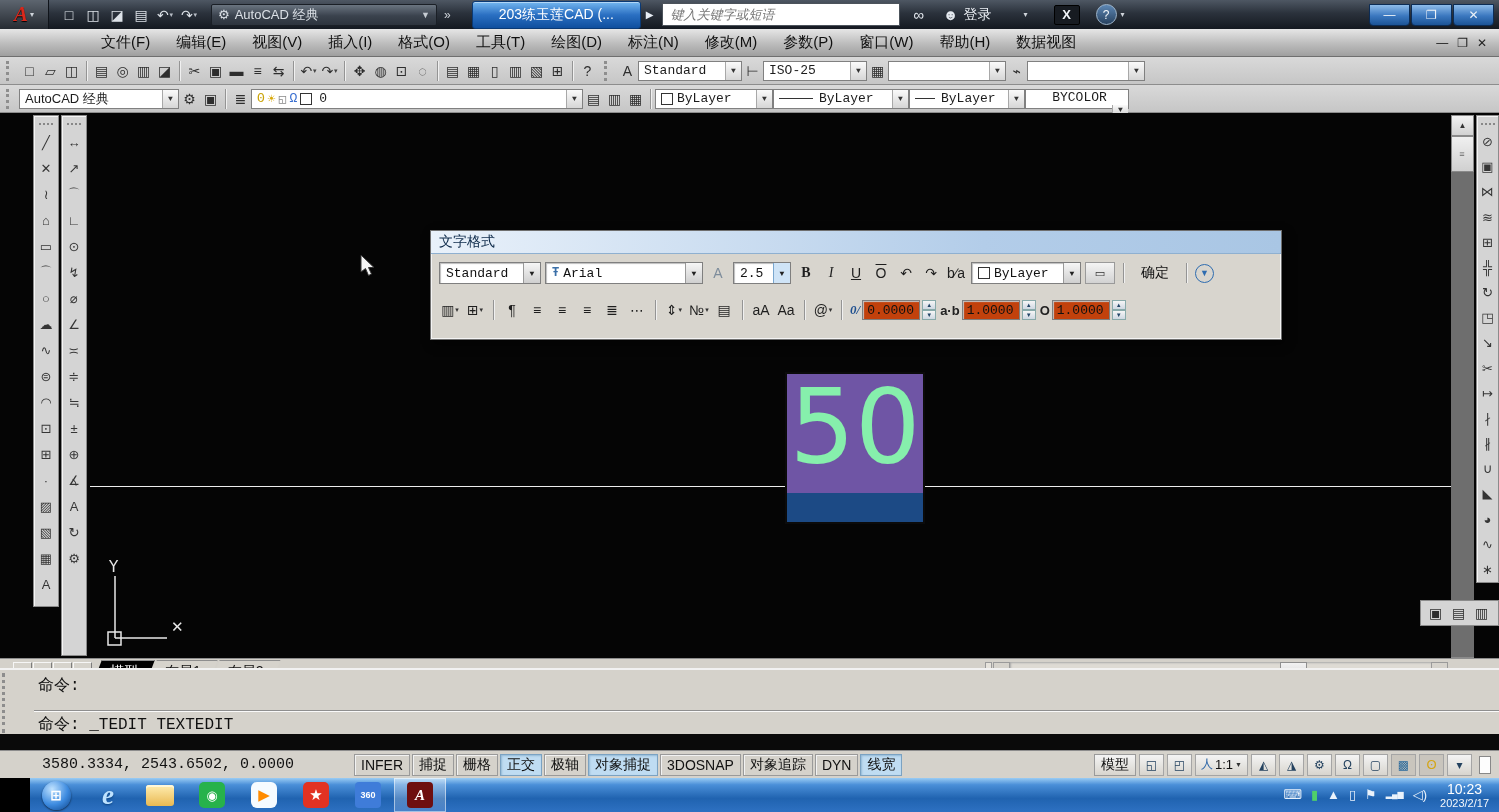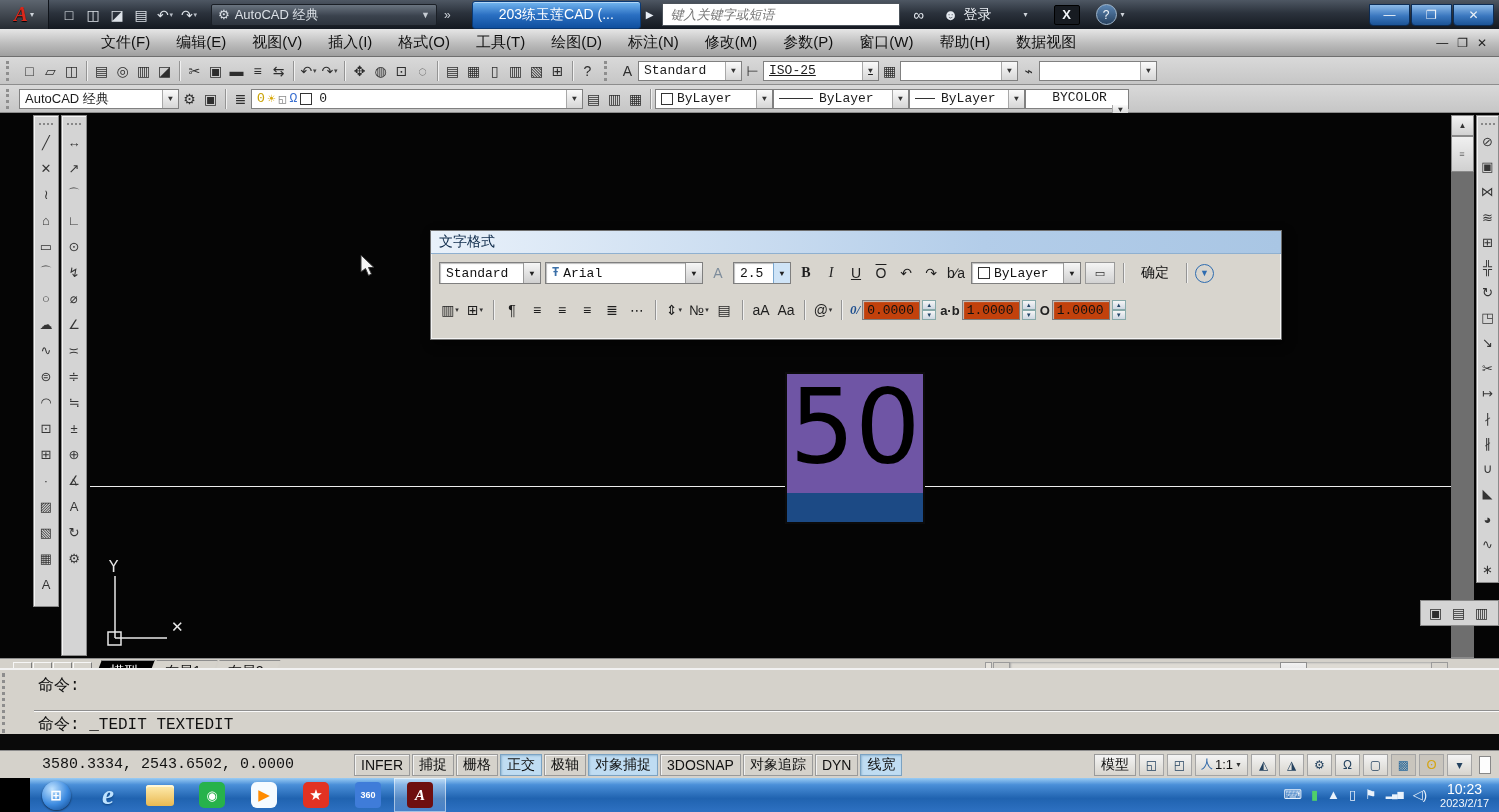--- a/index.html
+++ b/index.html
@@ -58,21 +58,21 @@
   .bulb{color:#caa40a;} .sun{color:#d8a90b;} .vpfrz{color:#8a8a8a;} .lockg{color:#3a6fd0;}
   
   .main{position:absolute;left:0;top:113px;width:100%;height:545px;background:#050505;overflow:hidden;}
   .vtb{position:absolute;background:#d4d4d4;border:1px solid #8b8b8b;box-shadow:inset 1px 1px 0 #f5f5f5;
        display:flex;flex-direction:column;align-items:center;padding-top:7px;box-sizing:border-box;}
   .vtb::before{content:"";width:14px;border-top:2px dotted #878787;margin-bottom:4px;}
   .vicon{width:20px;height:26px;display:flex;align-items:center;justify-content:center;font-size:13px;color:#353535;}
   .hline{position:absolute;left:90px;top:373px;width:1361px;height:1px;background:#ececec;}
   .textbox{position:absolute;left:785px;top:259px;width:136px;height:148px;background:#6f55a5;border:2px solid #0b0b0b;}
   .textbox .val{position:absolute;left:0;right:0;top:-8px;height:122px;display:flex;align-items:center;justify-content:center;
-                font:103px "DejaVu Sans",sans-serif;color:#000000;}
+                font:103px "DejaVu Sans",sans-serif;color:#86efac;}
   .textbox .ruler{position:absolute;left:0;right:0;bottom:0;height:29px;background:#1c4a85;}
   
   .vscroll{position:absolute;left:1451px;top:2px;width:23px;height:563px;background:#6e6e6e;}
   .sbtn{position:absolute;left:0;width:21px;height:19px;background:linear-gradient(#f2f2f2,#d2d2d2);
         border:1px solid #8a8a8a;display:flex;align-items:center;justify-content:center;font-size:8px;color:#333;}
   .vthumb{position:absolute;left:0;top:21px;width:21px;height:34px;background:linear-gradient(#f0f0f0,#d0d0d0);
           border:1px solid #8a8a8a;display:flex;align-items:center;justify-content:center;font-size:9px;color:#666;letter-spacing:1px;}
   .mini-tb{position:absolute;left:1420px;top:487px;width:79px;height:26px;background:#d4d4d4;border:1px solid #8b8b8b;
            display:flex;align-items:center;padding-left:4px;gap:2px;box-sizing:border-box;}
   
@@ -278,21 +278,21 @@
         <span class="tsep" data-name="separator"></span>
         <span class="ticon" data-name="help-icon">?</span>
       </div>
     <span class="tgrip" data-name="toolbar-grip"></span>
     <span class="ticon" data-name="text-style-icon">A</span>
     <div class="combo" style="width:104px;" data-name="text-style-dropdown">
       <span>Standard</span>
         <span class="ca" data-name="chevron-down-icon">▼</span>
     </div>
     <span class="ticon" data-name="dim-style-icon">⊢</span>
-    <div class="combo" style="width:116px;text-decoration:underline;" data-name="dim-style-dropdown">
+    <div class="combo" style="width:104px;" data-name="dim-style-dropdown">
       <span>ISO-25</span>
         <span class="ca" data-name="chevron-down-icon">▼</span>
     </div>
     <span class="ticon" data-name="table-style-icon">▦</span>
     <div class="combo" style="width:118px;" data-name="table-style-dropdown">
       <span></span>
         <span class="ca" data-name="chevron-down-icon">▼</span>
     </div>
     <span class="ticon" data-name="multileader-style-icon">⌁</span>
     <div class="combo" style="width:118px;" data-name="multileader-style-dropdown">

